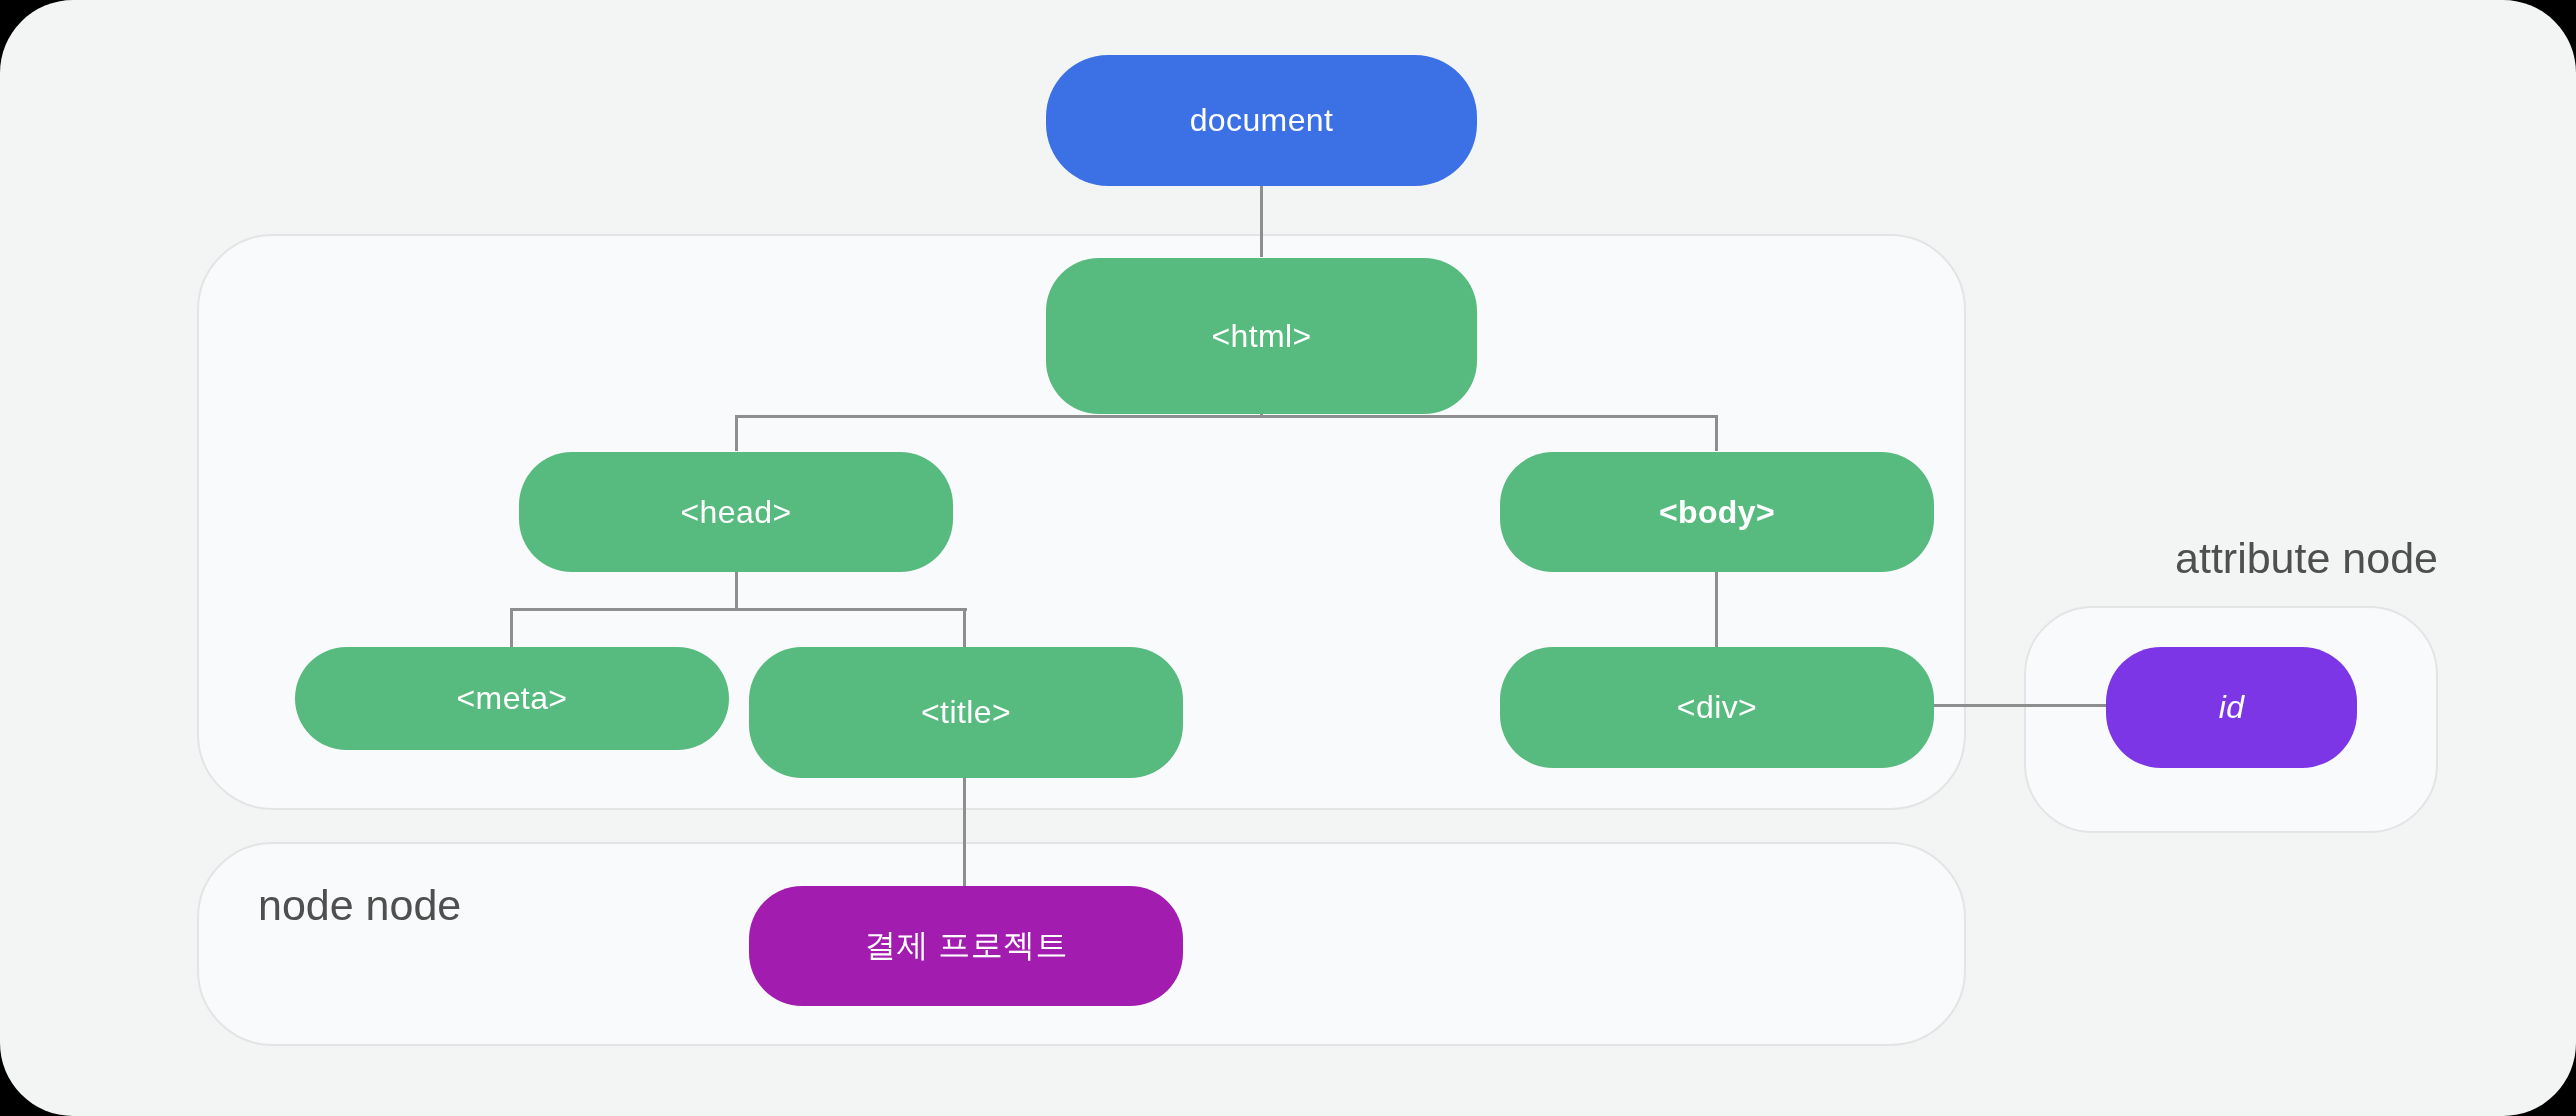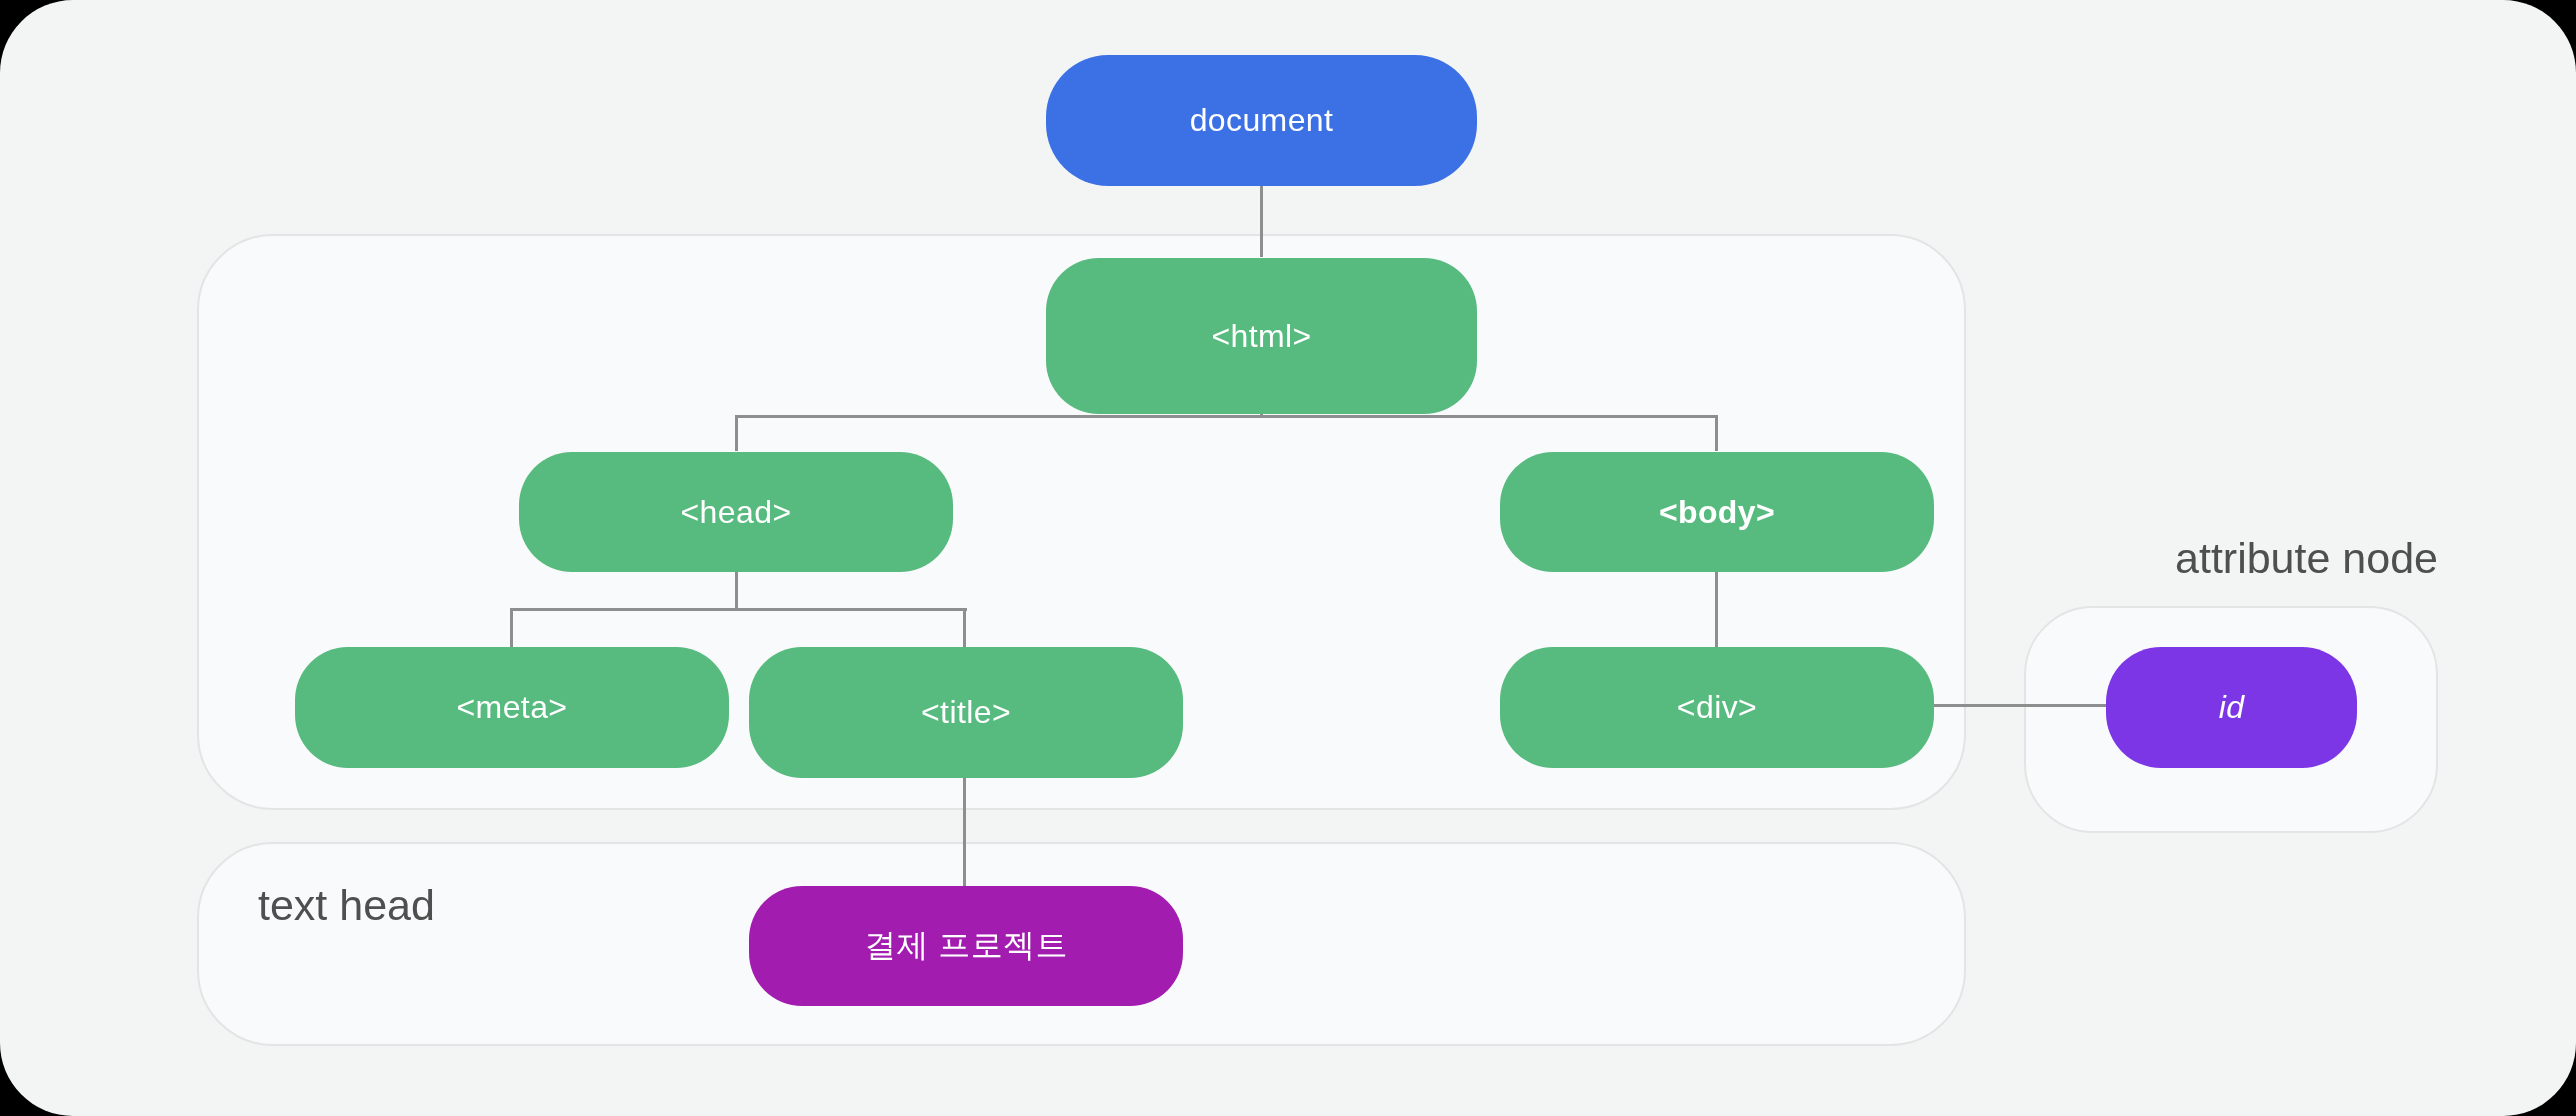--- a/index.html
+++ b/index.html
@@ -62,21 +62,21 @@
 <body>
 
 <div class="stage">
 
   <div class="panel"></div>
 
   <div class="group-box" style="left:197px; top:234px; width:1769px; height:576px;"></div>
   <div class="group-box" style="left:197px; top:842px; width:1769px; height:204px;"></div>
   <div class="group-box" style="left:2024px; top:606px; width:414px; height:227px; border-radius:69px;"></div>
 
-  <div class="group-label" style="left:258px; top:879px;">text head</div>
+  <div class="group-label" style="left:258px; top:879px;">node node</div>
   <div class="group-label" style="left:2024px; top:532px; width:414px; text-align:right;">attribute node</div>
 
   <div class="edge" style="left:1260px; top:185px; width:3.4px; height:72px;"></div>
   <div class="edge" style="left:1260px; top:378px; width:3.4px; height:37px;"></div>
   <div class="edge" style="left:735px; top:415px; width:983px; height:3.4px;"></div>
   <div class="edge" style="left:735px; top:418px; width:3.4px; height:33px;"></div>
   <div class="edge" style="left:1715px; top:418px; width:3.4px; height:33px;"></div>
   <div class="edge" style="left:735px; top:572px; width:3.4px; height:36px;"></div>
   <div class="edge" style="left:510px; top:608px; width:457px; height:3.4px;"></div>
   <div class="edge" style="left:510px; top:611px; width:3.4px; height:36px;"></div>
@@ -86,21 +86,21 @@
   <div class="edge" style="left:1934px; top:704px; width:173px; height:3.4px;"></div>
 
   <div class="pill pill-blue" style="left:1046px; top:55px; width:431px; height:131px;">document</div>
 
   <div class="pill pill-green" style="left:1046px; top:258px; width:431px; height:156px;">&lt;html&gt;</div>
 
   <div class="pill pill-green" style="left:519px; top:452px; width:434px; height:120px;">&lt;head&gt;</div>
 
   <div class="pill pill-green" style="left:1500px; top:452px; width:434px; height:120px;font-weight:bold;">&lt;body&gt;</div>
 
-  <div class="pill pill-green" style="left:295px; top:647px; width:434px; height:121px;">&lt;meta&gt;</div>
+  <div class="pill pill-green" style="left:295px; top:647px; width:434px; height:103px;">&lt;meta&gt;</div>
 
   <div class="pill pill-green" style="left:749px; top:647px; width:434px; height:131px;">&lt;title&gt;</div>
 
   <div class="pill pill-green" style="left:1500px; top:647px; width:434px; height:121px;">&lt;div&gt;</div>
 
   <div class="pill pill-purple" style="left:2106px; top:647px; width:251px; height:121px;">id</div>
 
   <div class="pill pill-gray" style="left:749px; top:886px; width:434px; height:120px;">결제 프로젝트</div>
 
 </div>

